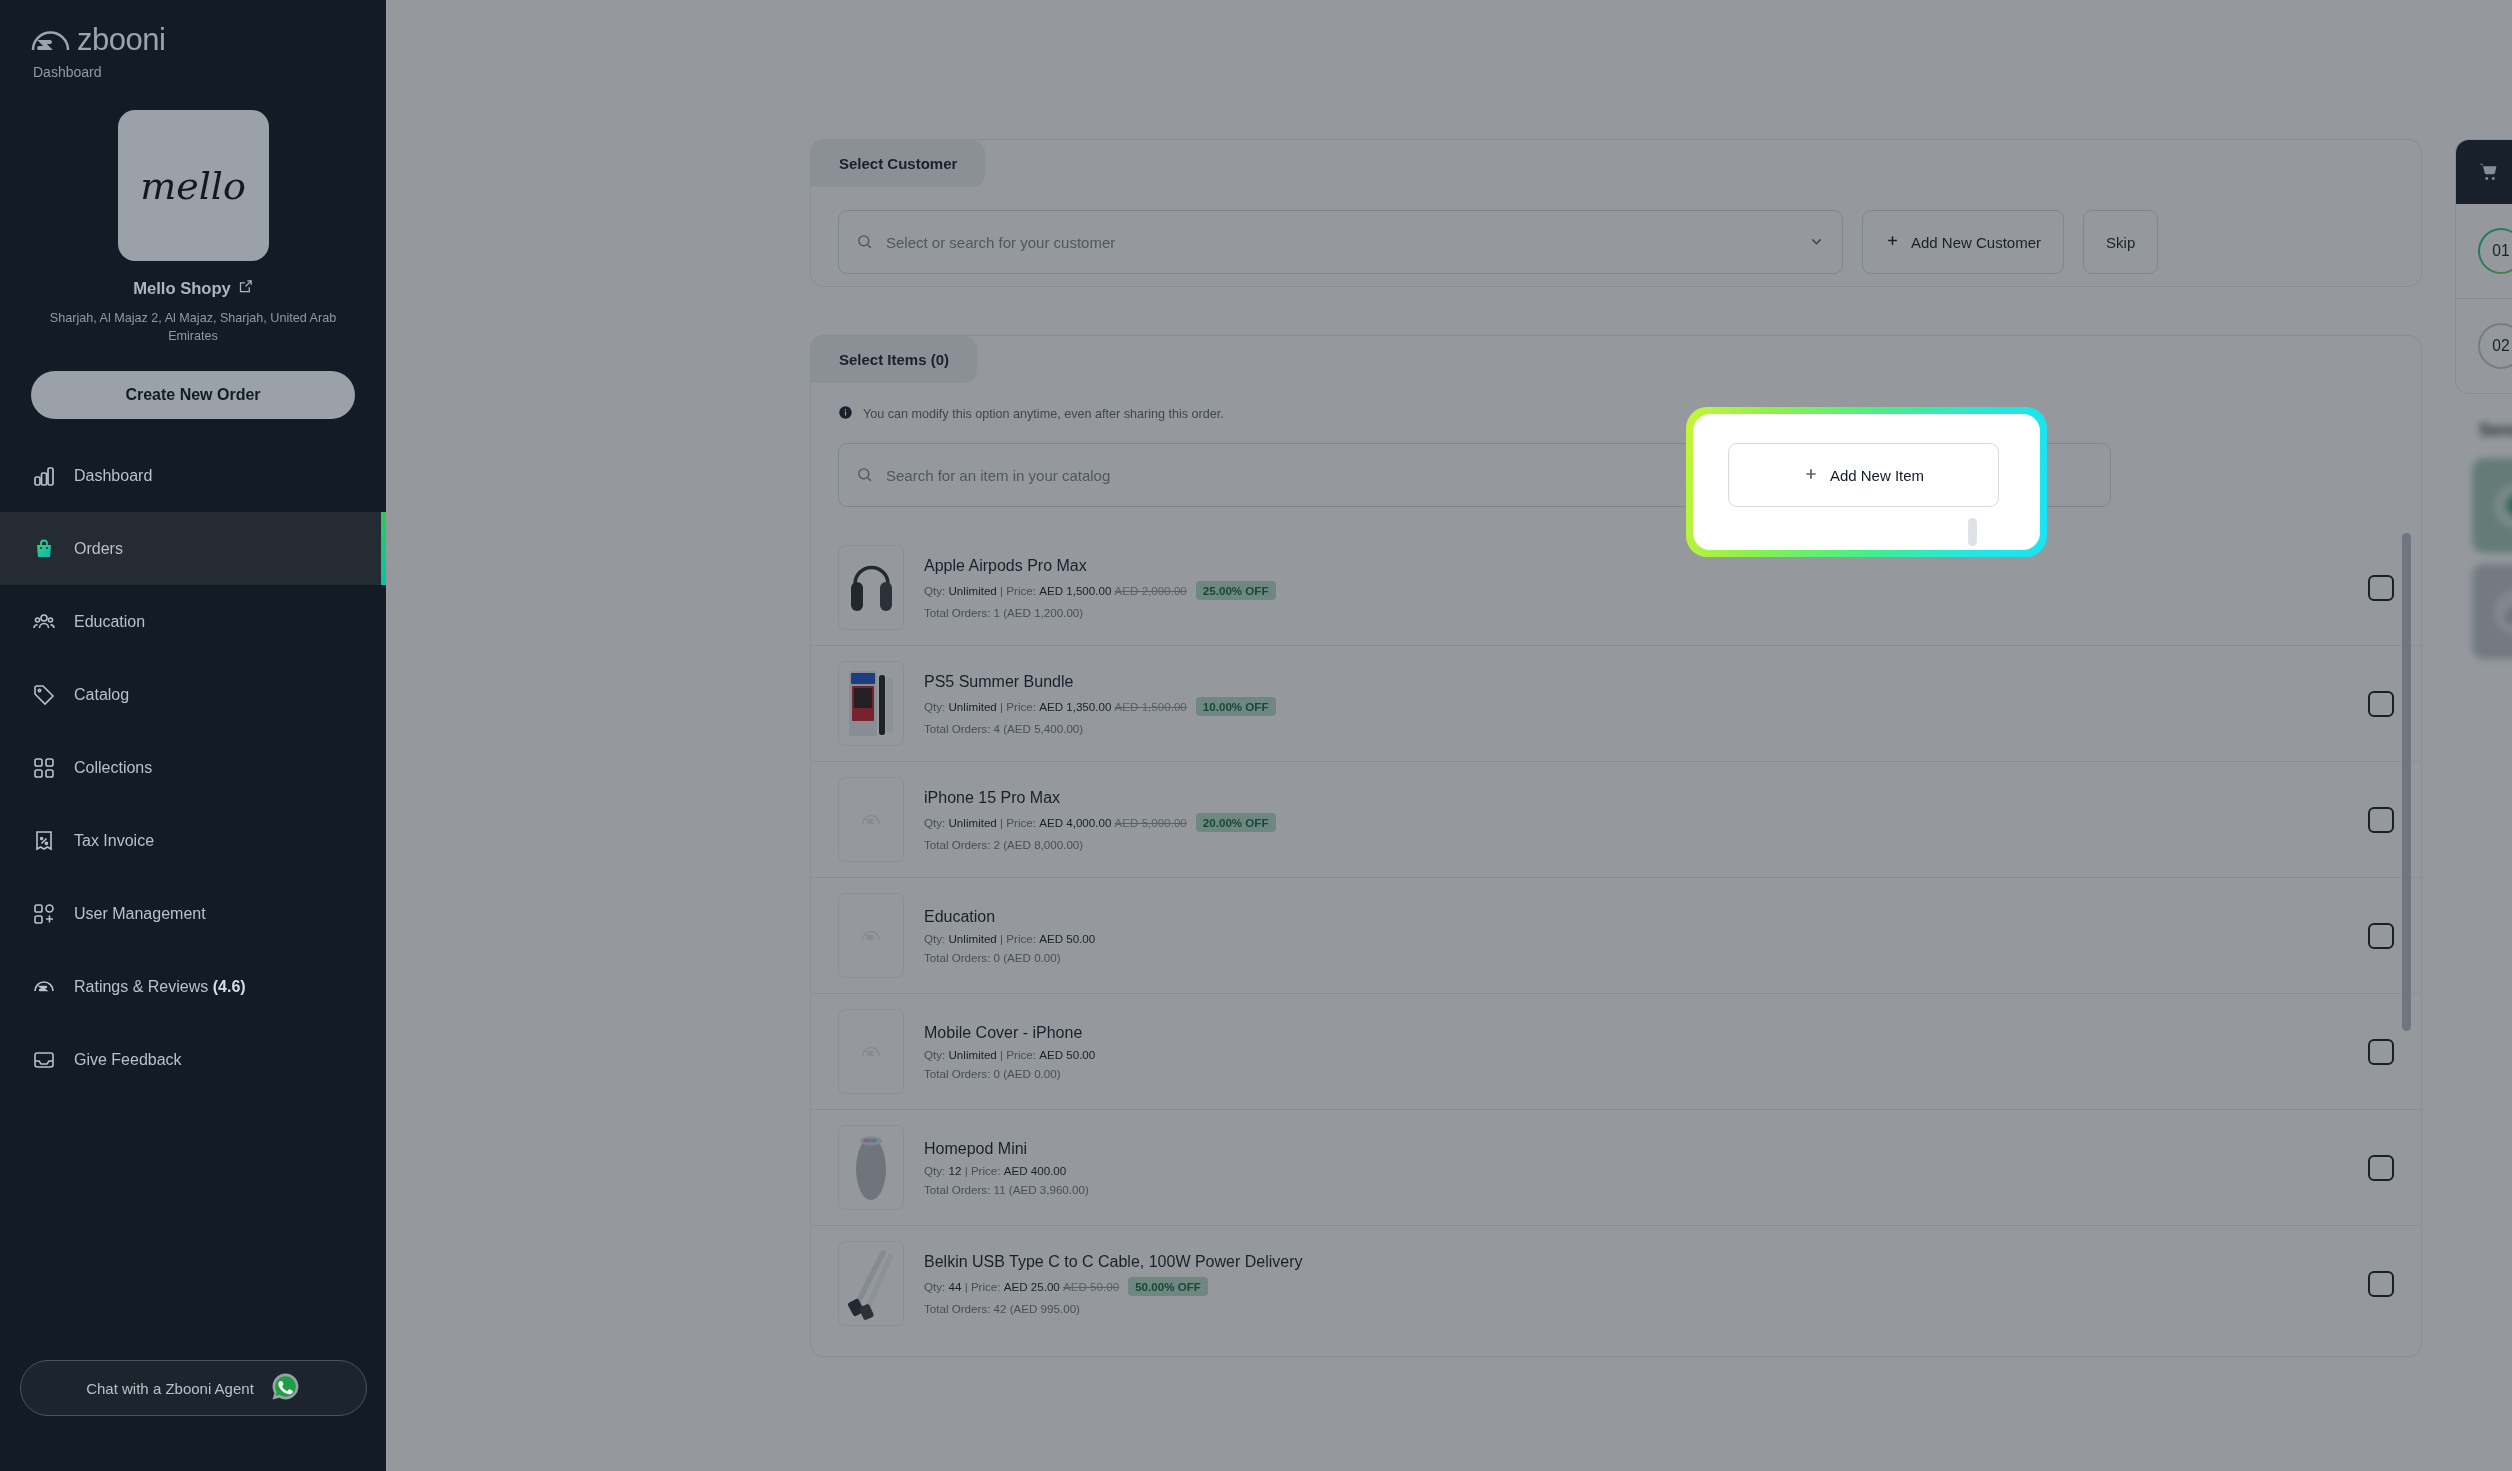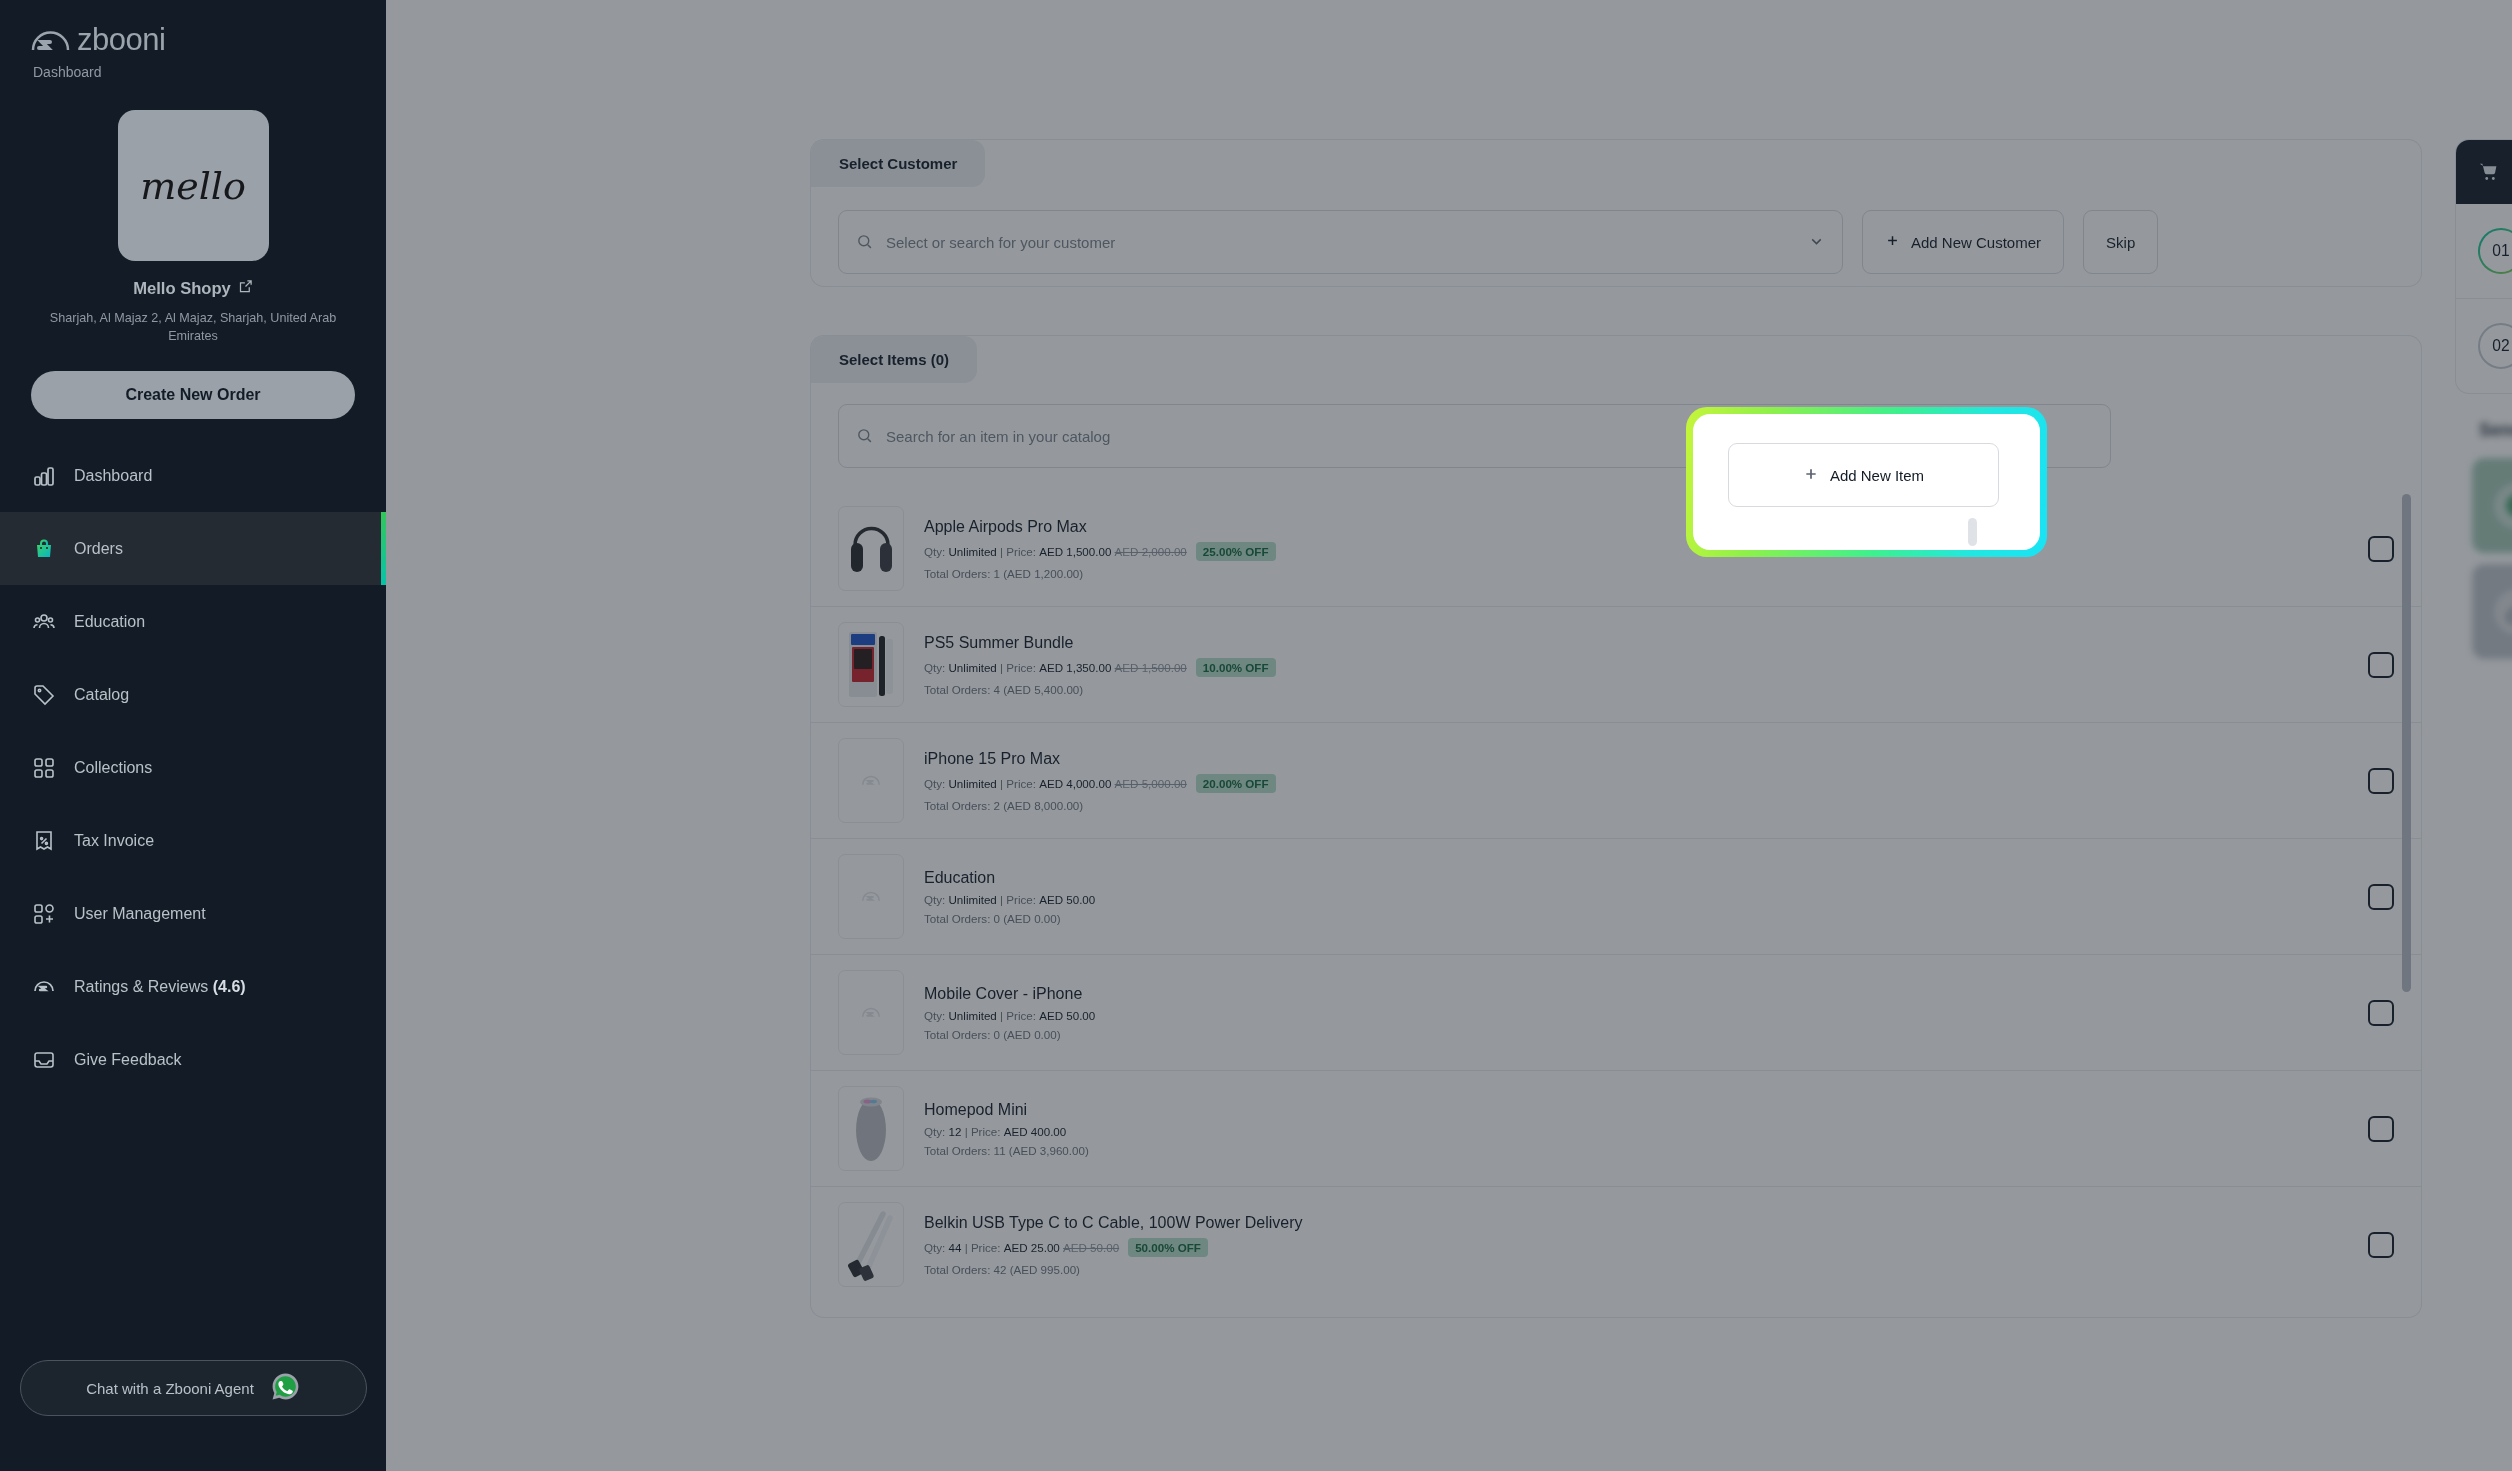--- a/index.html
+++ b/index.html
@@ -365,20 +365,30 @@
           </button>
           <button class="btn-outline">
             <span>Skip</span>
           </button>
         </div>
       </section>
 
       <section class="panel items-panel">
         <div class="sec-tab">Select Items (0)</div>
 
+        <div class="info-row">
+          <span>
+            <svg width="15" height="15" viewBox="0 0 24 24">
+                <circle cx="12" cy="12" r="10" fill="#131c26"></circle>
+                <rect x="11" y="10" width="2" height="7" rx="1" fill="#fff"></rect>
+                <circle cx="12" cy="7.4" r="1.2" fill="#fff"></circle>
+              </svg>
+          </span>
+          <span class="info-text">You can modify this option anytime, even after sharing this order.</span>
+        </div>
 
         <div class="search-row">
           <div class="search-box">
             <span>
               <svg width="17" height="17" viewBox="0 0 24 24" fill="none" stroke="#7a828b" stroke-width="2">
                   <circle cx="11" cy="11" r="7"></circle>
                   <path d="M16.5 16.5L21 21"></path>
                 </svg>
             </span>
             <span class="search-ph">Search for an item in your catalog</span>

